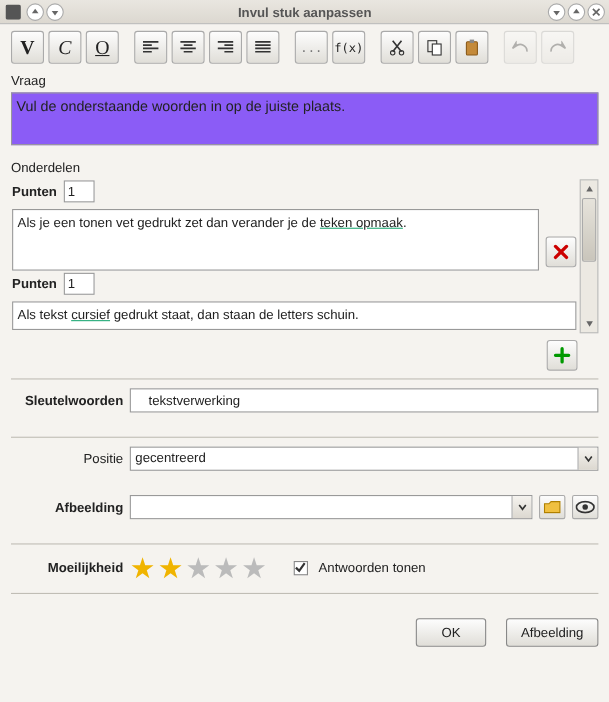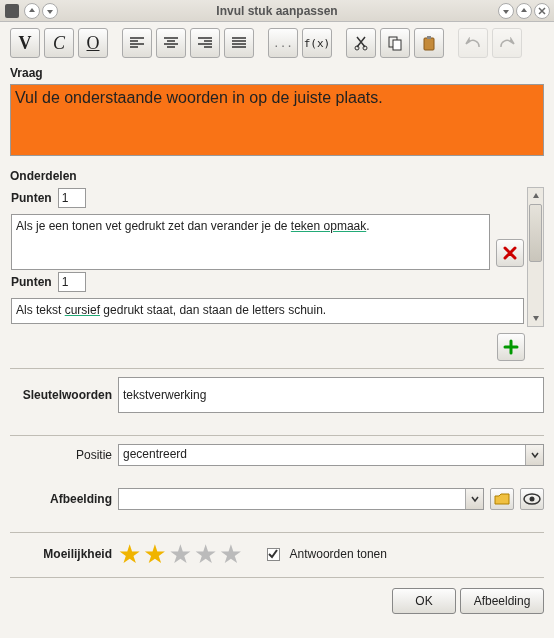--- a/index.html
+++ b/index.html
@@ -7,50 +7,50 @@
 .titlebar{height:22px;background:linear-gradient(#e9e6e0,#dcd8d0);display:flex;align-items:center;padding:0 4px;border-bottom:1px solid #bbb}
 .tb-icon{width:16px;height:16px;margin-right:2px;display:flex;align-items:center;justify-content:center}
 .tb-title{flex:1;text-align:center;font-weight:bold;color:#555}
 .tb-btn{width:16px;height:16px;border:1px solid #aaa;border-radius:8px;background:#fff;margin-left:2px;display:flex;align-items:center;justify-content:center;cursor:pointer}
 .tb-btn svg{display:block}
 .main{padding:6px 10px 10px}
 .toolbar{display:flex;gap:4px;margin-bottom:8px}
 .tbtn{width:30px;height:30px;border:1px solid #aaa;background:linear-gradient(#fdfdfd,#e0ded8);border-radius:3px;display:flex;align-items:center;justify-content:center;cursor:pointer}
 .tbtn.disabled{opacity:.35;cursor:default}
 .tgap{width:6px}
-.sect-label{font-weight:bold;margin:4px 0}
-.qbox{width:100%;height:72px;border:1px solid #999;background:#f97316;padding:4px;resize:none;font-size:16px}
+.sect-label{font-weight:normal;margin:4px 0}
+.qbox{width:100%;height:48px;border:1px solid #999;background:#8b5cf6;padding:4px;resize:none;font-size:13px}
 .partswrap{display:flex;margin-bottom:6px}
 .partscroll{flex:1;border:1px solid transparent}
 .sb-outer{width:17px;margin-left:2px;background:#ece9e2;border:1px solid #bbb;display:flex;flex-direction:column}
 .sb-end{height:16px;display:flex;align-items:center;justify-content:center}
 .sb-track{flex:1;position:relative}
 .sb-thumb{position:absolute;left:1px;right:1px;top:0;height:55%;background:linear-gradient(#e6e3db,#c9c5bb);border:1px solid #aaa;border-radius:2px}
 .row{display:flex;align-items:flex-start;gap:6px;margin-bottom:2px}
 .partbox{flex:1;height:56px;border:1px solid #999;background:#fff;padding:4px;overflow:hidden}
 .squish{height:26px}
 .iconbtn{width:28px;height:28px;border:1px solid #aaa;background:linear-gradient(#fdfdfd,#e0ded8);border-radius:3px;display:flex;align-items:center;justify-content:center;align-self:flex-end;cursor:pointer;margin-bottom:3px}
 .ptln{display:flex;align-items:center;gap:6px;margin-bottom:6px}
 .ptln label{font-weight:bold}
 .ptin{width:28px;height:20px;border:1px solid #999;background:#fff;padding:0 3px}
 .hr{border:none;border-top:1px solid #c0bdb5;margin:4px 0 8px}
 .frow{display:flex;align-items:center;gap:6px;margin-bottom:22px}
 .frow label{font-weight:bold;width:102px;text-align:right}
 .frow label.nonbold{font-weight:normal}
-.txtfield{flex:1;height:36px;border:1px solid #999;background:#fff;padding:0 4px}
+.txtfield{flex:1;height:22px;border:1px solid #999;background:#fff;padding:0 16px}
 .selwrap{flex:1;display:flex;height:22px;border:1px solid #999;background:#fff}
 .selwrap .selval{flex:1;padding:2px 4px}
 .selbtn{width:18px;border-left:1px solid #aaa;background:linear-gradient(#f5f3ef,#dcd8d0);display:flex;align-items:center;justify-content:center}
 .smallbtn{width:24px;height:22px;border:1px solid #aaa;background:linear-gradient(#fdfdfd,#e0ded8);border-radius:2px;display:flex;align-items:center;justify-content:center;cursor:pointer}
 .starrow{display:flex;align-items:center;gap:2px}
 .star{font-size:26px;line-height:1}
 .star.on{color:#f0b400}
 .star.off{color:#bbb}
 .chk{width:13px;height:13px;border:1px solid #888;background:#fff;display:inline-flex;align-items:center;justify-content:center;margin-right:4px}
-.dlgbtns{display:flex;justify-content:flex-end;gap:4px;margin-top:10px}
+.dlgbtns{display:flex;justify-content:flex-end;gap:18px;margin-top:22px}
 .dbtn{min-width:64px;height:26px;border:1px solid #888;background:linear-gradient(#fdfdfd,#e0ded8);border-radius:3px;cursor:pointer}
 .underline-green{text-decoration:underline;text-decoration-color:#2a7;text-decoration-style:solid}
 .fxtxt{font-size:11px;font-family:monospace}
 </style>
 </head>
 <body>
 
 <div class="titlebar">
   <span class="tb-icon">
       <svg width="14" height="14">

